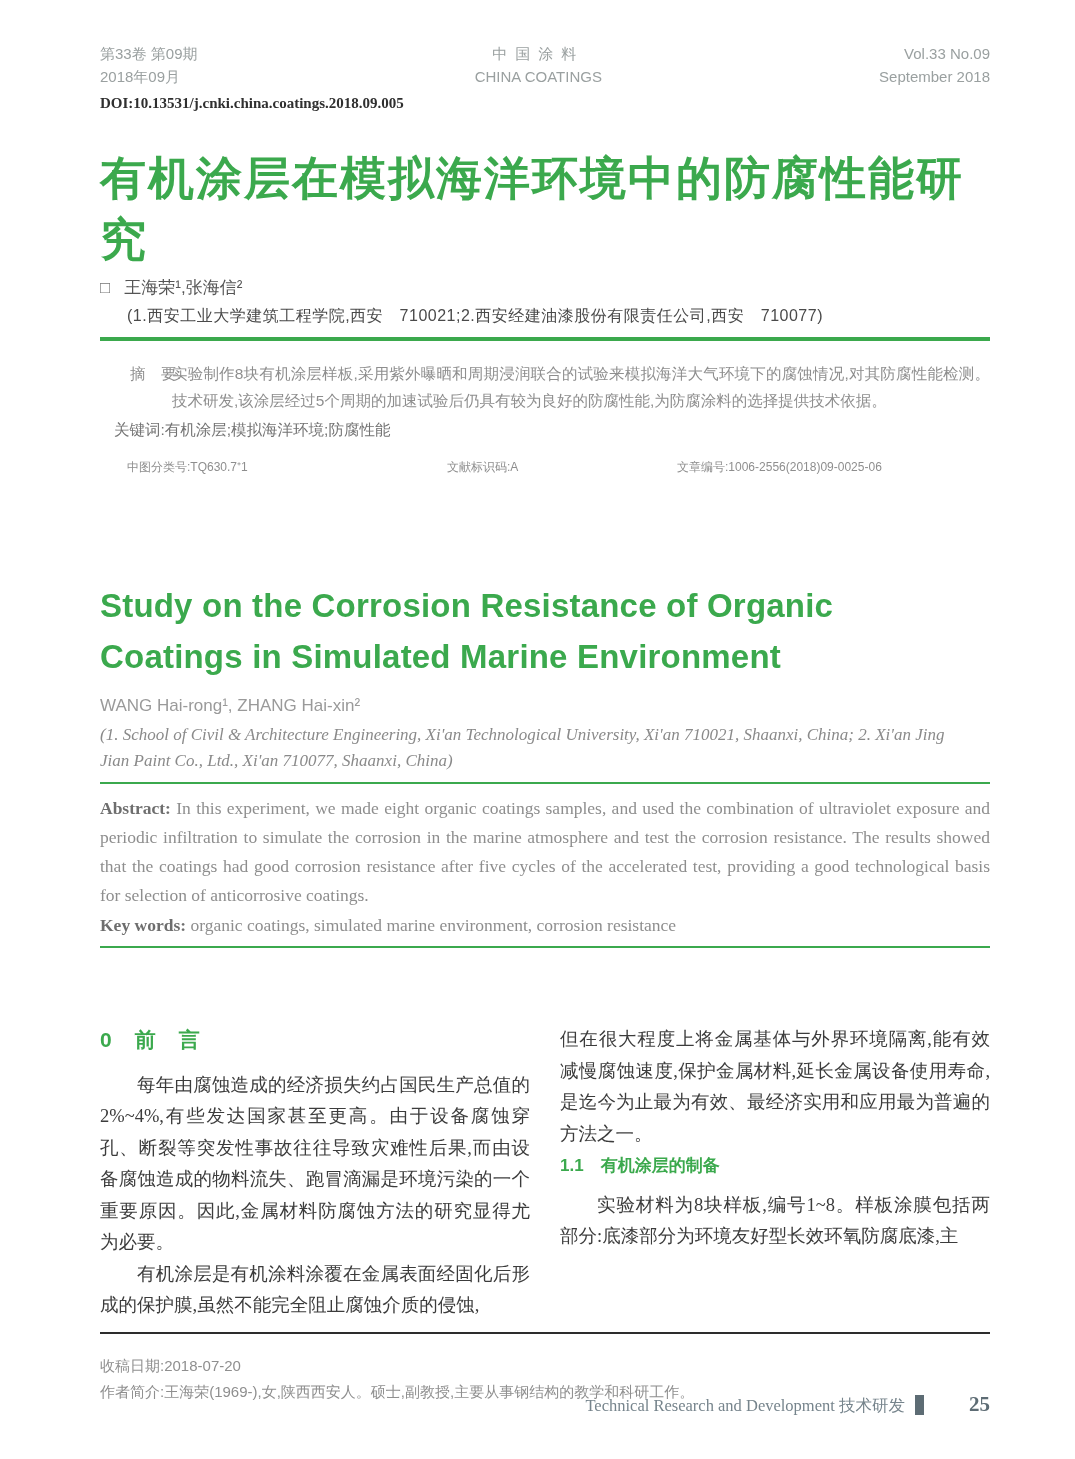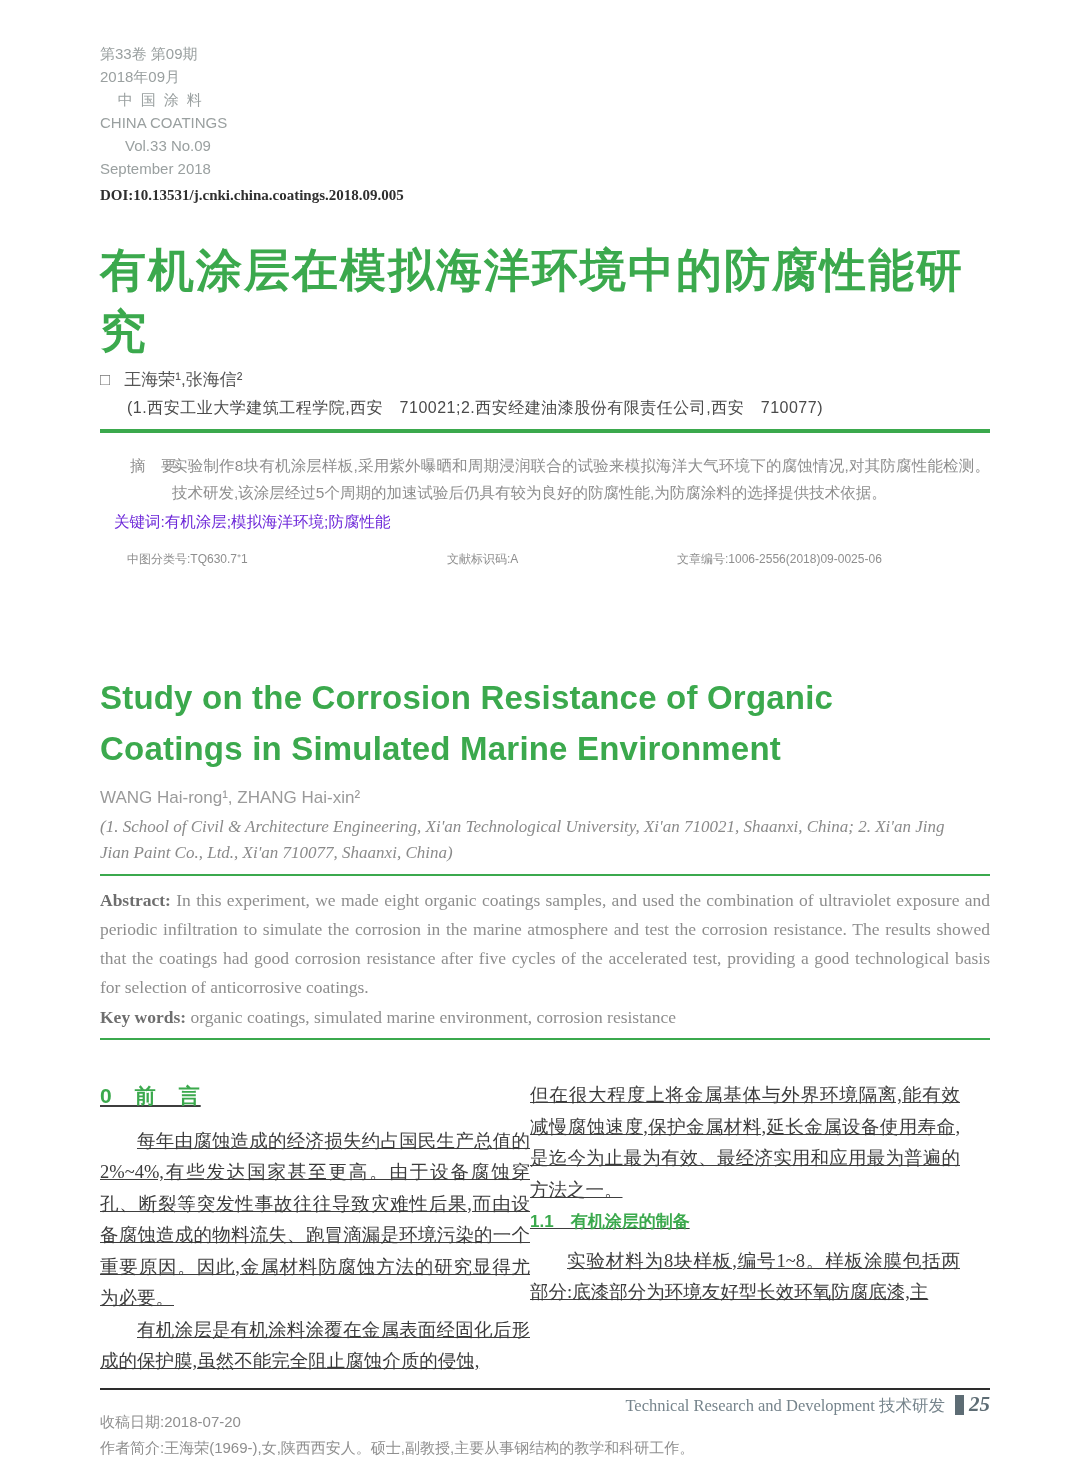--- a/index.html
+++ b/index.html
@@ -9,78 +9,78 @@
     margin:0 auto;
     background:#ffffff;
     overflow:hidden;
     box-sizing:border-box;
     padding:42px 85px 0 100px;
     font-family:"Liberation Sans",sans-serif;
     color:#3e3e3e;
   }
   
   .jheader{display:flex;justify-content:space-between;align-items:flex-start;
-    font-size:15px;line-height:23px;color:#9aa0a0;flex-direction:column;}
+    font-size:15px;line-height:23px;color:#9aa0a0;}
   .jheader .hcol.center{text-align:center;}
   .jheader .hcol.right{text-align:right;}
   .jheader .cn-spaced{letter-spacing:8px;}
   .doi{margin-top:7px;font-family:"Liberation Serif",serif;font-size:15px;color:#2f2f2f;font-weight:bold;}
   
   .title-cn{
     margin:36px 0 0 0;width:880px;
     font-size:46px;line-height:61px;font-weight:900;
     color:var(--green);letter-spacing:2px;
   }
   .authors-cn{margin-top:6px;font-size:17px;color:#555;}
   .authors-cn .marker{display:inline-block;margin-right:14px;color:#777;}
   .affil-cn{margin-top:7px;margin-left:27px;font-size:16px;color:#4a4a4a;letter-spacing:.5px;}
   .green-bar{margin-top:10px;height:4px;background:var(--green);}
   
   .abs-cn{margin-top:20px;position:relative;padding-left:72px;
     font-size:15.5px;line-height:26.5px;color:#8e8e8e;text-align:justify;}
   .abs-cn .lbl{position:absolute;left:30px;top:0;}
-  .kw-cn{margin-top:6px;margin-left:14px;font-size:15.5px;color:#6d28d9;}
+  .kw-cn{margin-top:6px;margin-left:14px;font-size:15.5px;color:#737373;}
   .meta-row{margin-top:17px;margin-left:27px;display:flex;font-size:12px;color:#8e8e8e;align-items:flex-end;}
   .meta-row .m1{width:320px;}
   .meta-row .m2{width:230px;}
   
   .title-en{
     margin:104px 0 0 0;width:850px;
     font-size:33px;line-height:51px;font-weight:bold;
     color:var(--green);letter-spacing:.2px;
   }
   .authors-en{margin-top:14px;font-size:17px;color:#9a9a9a;}
   .affil-en{margin-top:6px;font-family:"Liberation Serif",serif;font-style:italic;
     font-size:17px;line-height:26px;color:#8a8a8a;width:860px;}
   .green-line{margin-top:8px;height:2px;background:var(--green);}
   .abs-en{margin-top:10px;font-family:"Liberation Serif",serif;
     font-size:17.5px;line-height:29px;color:#8e8e8e;text-align:justify;}
   .abs-en .blabel,.kw-en .blabel{font-weight:bold;color:#6e6e6e;}
   .kw-en{margin-top:1px;font-family:"Liberation Serif",serif;font-size:17.5px;line-height:29px;color:#8e8e8e;}
   .green-line.second{margin-top:6px;}
   
-  .columns{margin-top:40px;display:flex;text-decoration:underline;}
+  .columns{margin-top:76px;display:flex;gap:30px;}
   .col{width:430px;font-family:"Liberation Serif",serif;
     font-size:18.5px;line-height:31.5px;text-align:justify;color:#3c3c3c;}
   .col p{margin:0;}
   .col p.ind{text-indent:2em;}
   .h-sec{margin:0 0 14px 0;font-family:"Liberation Sans",sans-serif;
     font-size:21px;font-weight:bold;color:var(--green);letter-spacing:1px;}
   .h-sec.mt{margin-top:22px;margin-bottom:10px;}
   .h-sub{margin:0 0 8px 0;font-family:"Liberation Sans",sans-serif;
     font-size:17px;font-weight:bold;color:var(--green);}
   
   .footnote-rule{margin-top:10px;border-top:2px solid #2d2d2d;}
   .footnote{margin-top:19px;font-size:15px;line-height:26px;color:#8f8f8f;}
   
   .pfooter{position:absolute;right:85px;bottom:42px;
     font-family:"Liberation Serif",serif;font-size:16.5px;color:#76848c;}
   .pfooter .bar{display:inline-block;width:9px;height:20px;background:#5d6c74;
     margin:0 5px -4px 10px;}
-  .pfooter .pnum{font-style:italic;font-weight:bold;font-size:21px;color:#5d6c74;}
+  .pfooter .pnum{font-weight:bold;font-size:21px;color:#5d6c74;margin-left:40px;}
 </style>
 </head>
 <body>
 
 <div class="page">
 
   <header class="jheader">
     <div class="hcol left">
       <div>第33卷 第09期</div>
       <div>2018年09月</div>

